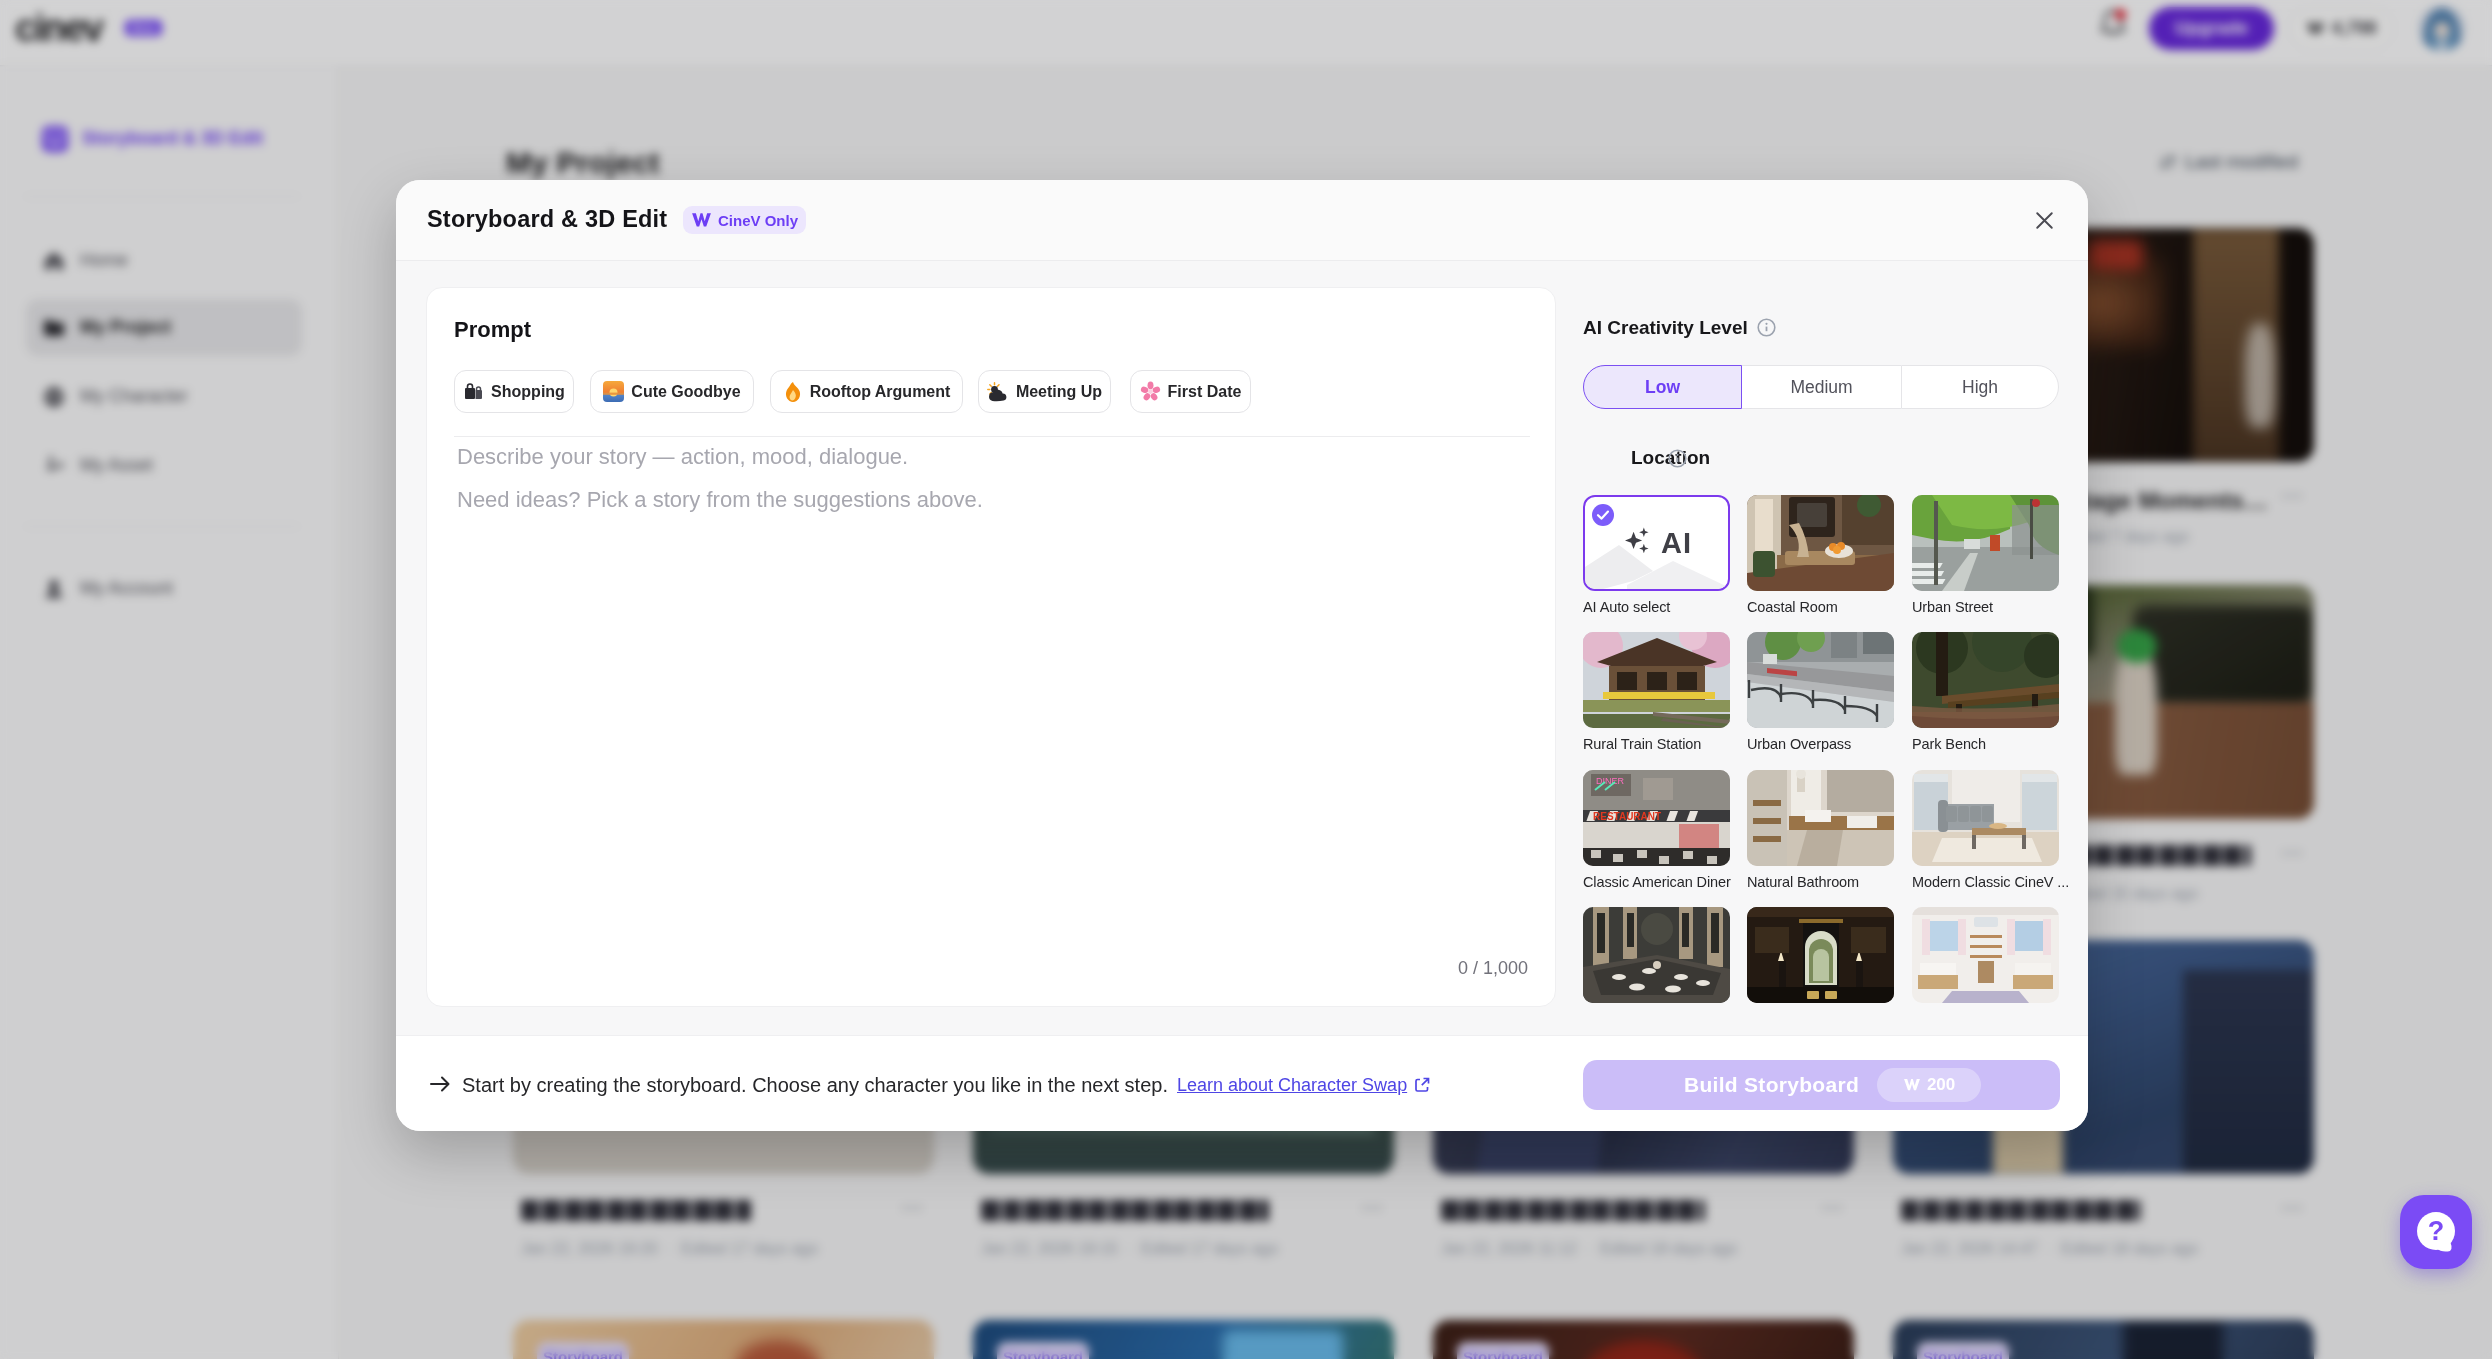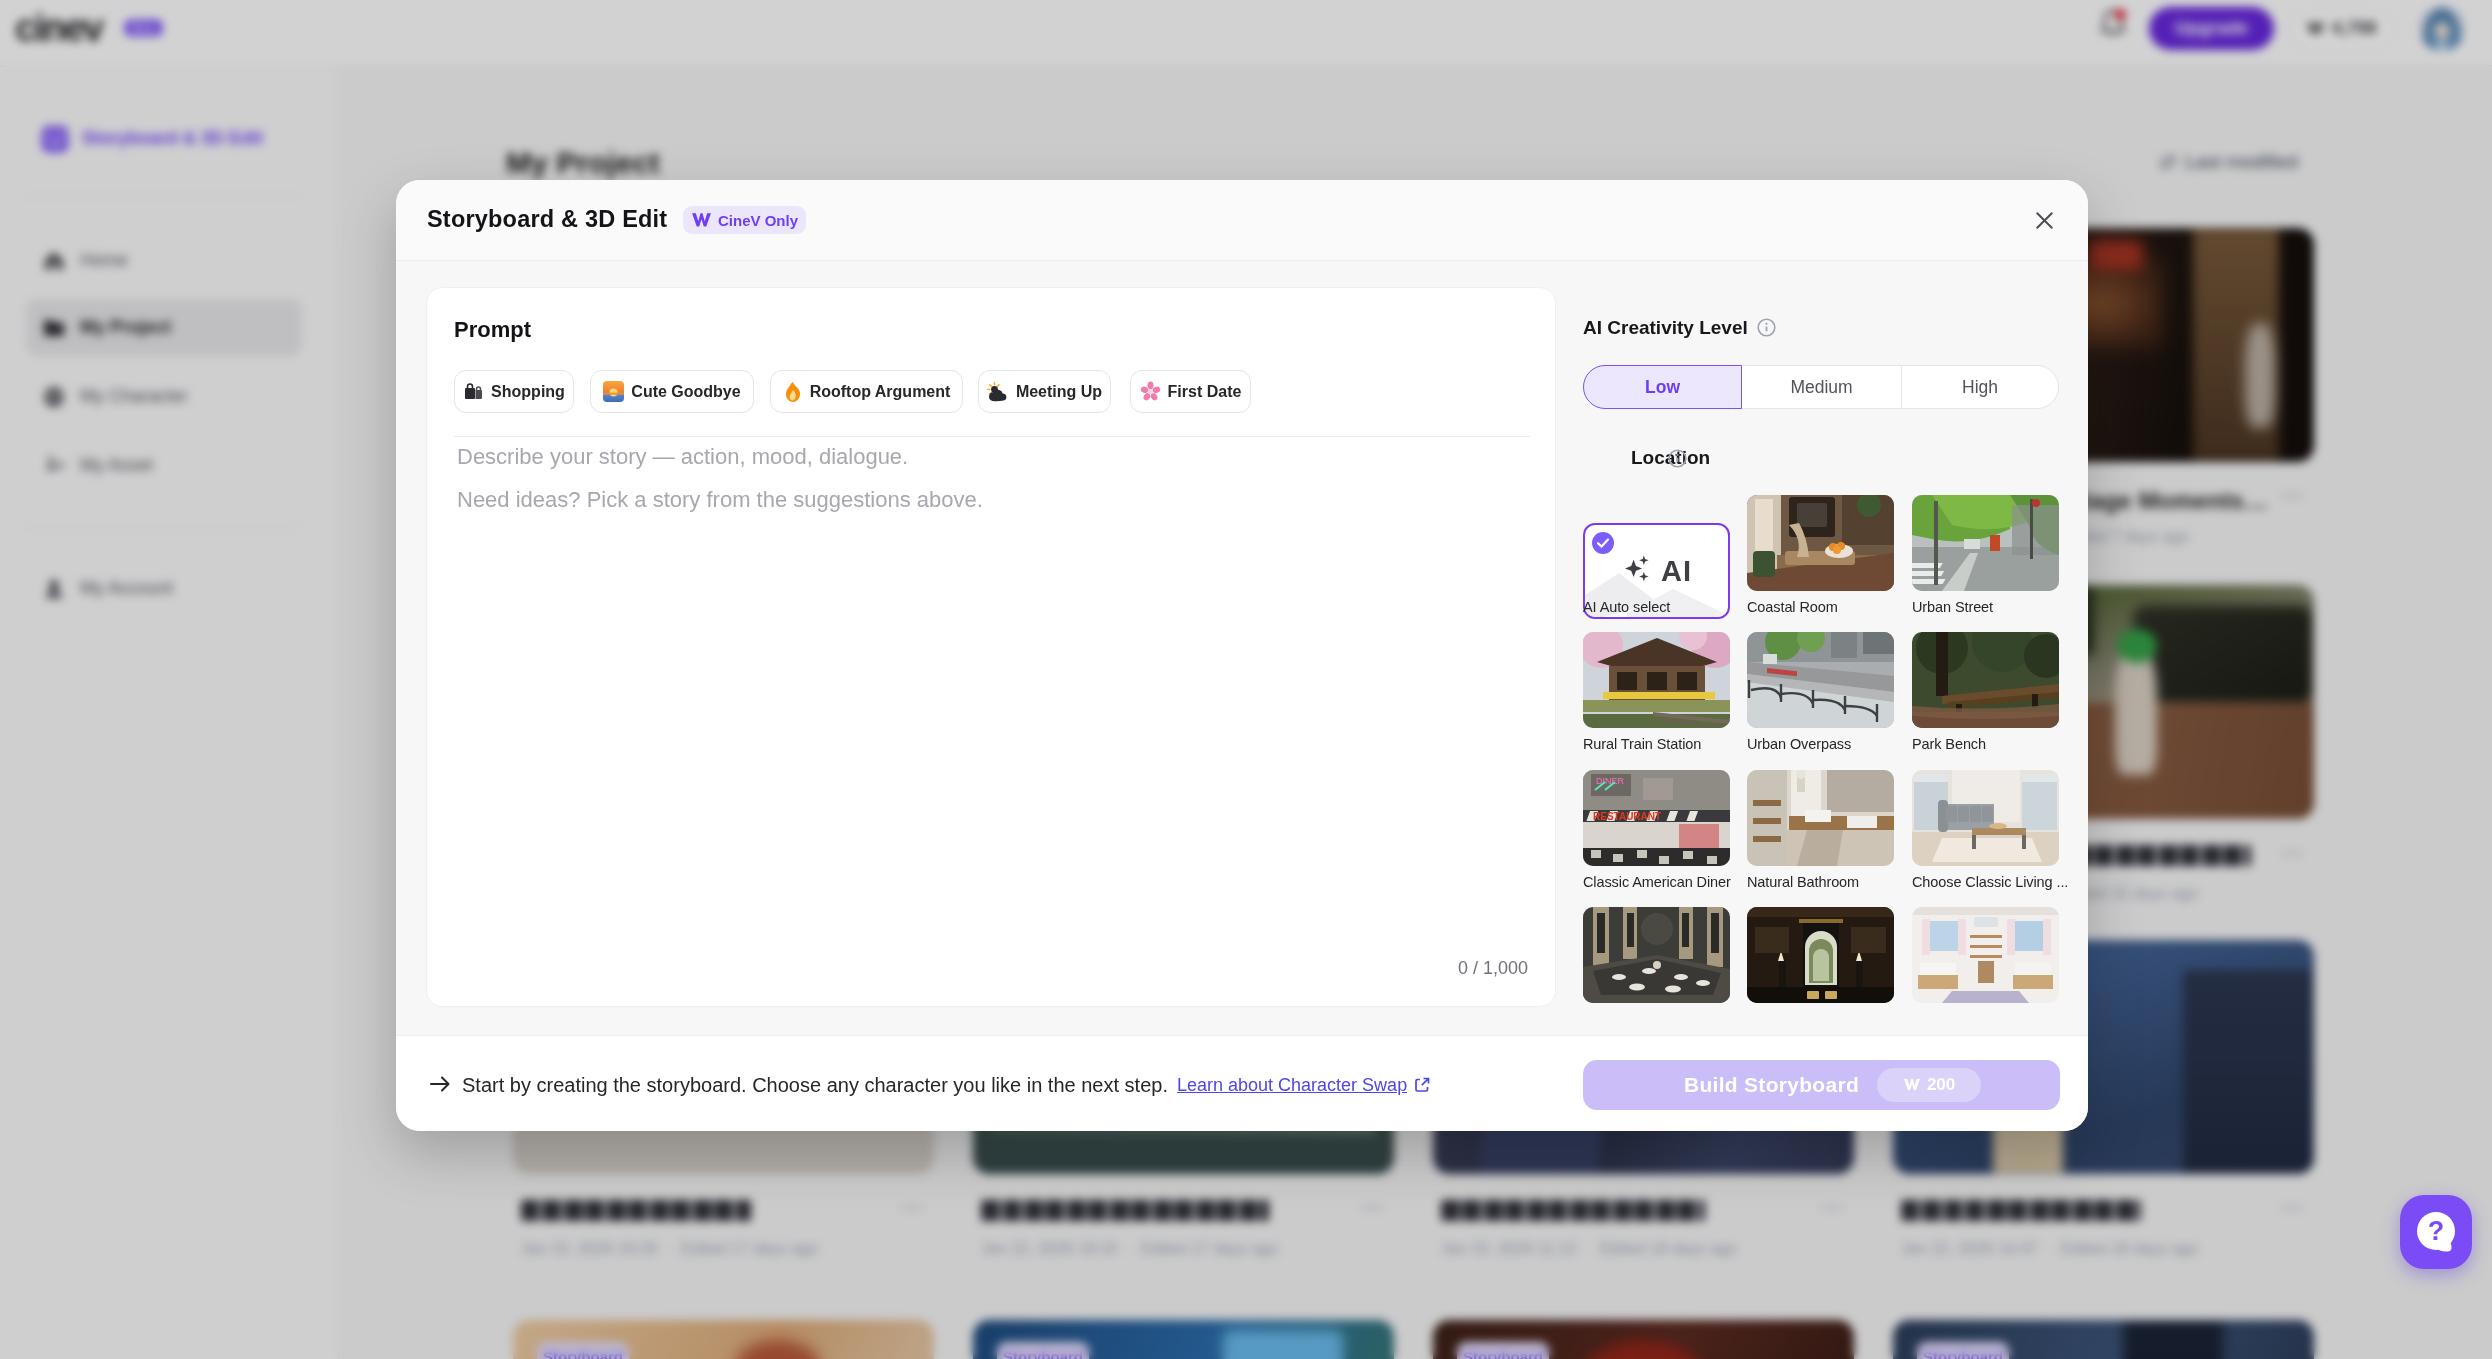--- a/index.html
+++ b/index.html
@@ -355,21 +355,21 @@
       <div class="segc high">High</div>
       <div class="segc low">Low</div>
     </div>
     <div class="rh" style="left:1235px;top:185px;">Location</div>
     <svg class="abs" style="left:1272px;top:187px;" width="19" height="19" viewBox="0 0 19 19">
         <circle cx="9.5" cy="9.5" r="8.3" fill="none" stroke="#9ca3af" stroke-width="1.6"></circle>
         <path d="M9.5 8.6 v4.6" stroke="#9ca3af" stroke-width="1.8"></path>
         <circle cx="9.5" cy="5.8" r="1.1" fill="#9ca3af"></circle>
       </svg>
 
-    <div class="abs" style="left:1187px;top:233px;width:147px;height:96px;background:#fff;border:2px solid #7c3aed;border-radius:12px;overflow:hidden;margin-top:28px;">
+    <div class="abs" style="left:1187px;top:233px;width:147px;height:96px;background:#fff;border:2px solid #7c3aed;border-radius:12px;overflow:hidden;">
       <svg class="abs" style="left:0;top:40px;" width="143" height="52" viewBox="0 0 143 52">
           <path d="M0 30 L34 8 L68 34 L48 44 L18 52 L0 52z" fill="#ededef"></path>
           <path d="M42 48 L88 24 L143 50 V52 H42z" fill="#f0f0f2"></path>
         </svg>
       <svg class="abs" style="left:34px;top:28px;" width="36" height="36" viewBox="0 0 42 42">
           <g fill="#3f3f46">
             <path d="M17 8 L19.8 15.2 L27 18 L19.8 20.8 L17 28 L14.2 20.8 L7 18 L14.2 15.2z"></path>
             <path d="M29 3 L30.4 7.1 L34.5 8.5 L30.4 9.9 L29 14 L27.6 9.9 L23.5 8.5 L27.6 7.1z"></path>
             <path d="M29 22 L30.4 26.1 L34.5 27.5 L30.4 28.9 L29 33 L27.6 28.9 L23.5 27.5 L27.6 26.1z"></path>
           </g>
@@ -632,21 +632,21 @@
     </div>
 
     <div class="tlabel" style="left:1187px;top:337px;">AI Auto select</div>
     <div class="tlabel" style="left:1351px;top:337px;">Coastal Room</div>
     <div class="tlabel" style="left:1516px;top:337px;">Urban Street</div>
     <div class="tlabel" style="left:1187px;top:474px;">Rural Train Station</div>
     <div class="tlabel" style="left:1351px;top:474px;">Urban Overpass</div>
     <div class="tlabel" style="left:1516px;top:474px;">Park Bench</div>
     <div class="tlabel" style="left:1187px;top:612px;">Classic American Diner</div>
     <div class="tlabel" style="left:1351px;top:612px;text-align:center;">Natural Bathroom</div>
-    <div class="tlabel" style="left:1516px;top:612px;">Choose Classic Living ...</div>
+    <div class="tlabel" style="left:1516px;top:612px;">Modern Classic CineV ...</div>
   </div>
   <div id="mfoot">
     <svg class="abs" style="left:32px;top:36px;" width="24" height="24" viewBox="0 0 24 24">
         <path d="M3 12 h17 M14 5.5 L20.5 12 L14 18.5" stroke="#27272a" stroke-width="2" fill="none" stroke-linecap="round" stroke-linejoin="round"></path>
       </svg>
     <div id="ftext">Start by creating the storyboard. Choose any character you like in the next step.</div>
     <div id="flink">Learn about Character Swap</div>
     <svg class="abs" style="left:1017px;top:40px;" width="18" height="18" viewBox="0 0 18 18">
         <path d="M7 3.5 H4.5 A1.5 1.5 0 0 0 3 5 v8.5 A1.5 1.5 0 0 0 4.5 15 H13 a1.5 1.5 0 0 0 1.5 -1.5 V11" stroke="#4f46e5" stroke-width="1.7" fill="none"></path>
         <path d="M10.5 2.5 h5 v5 M15.2 2.8 L8.8 9.2" stroke="#4f46e5" stroke-width="1.7" fill="none"></path>

